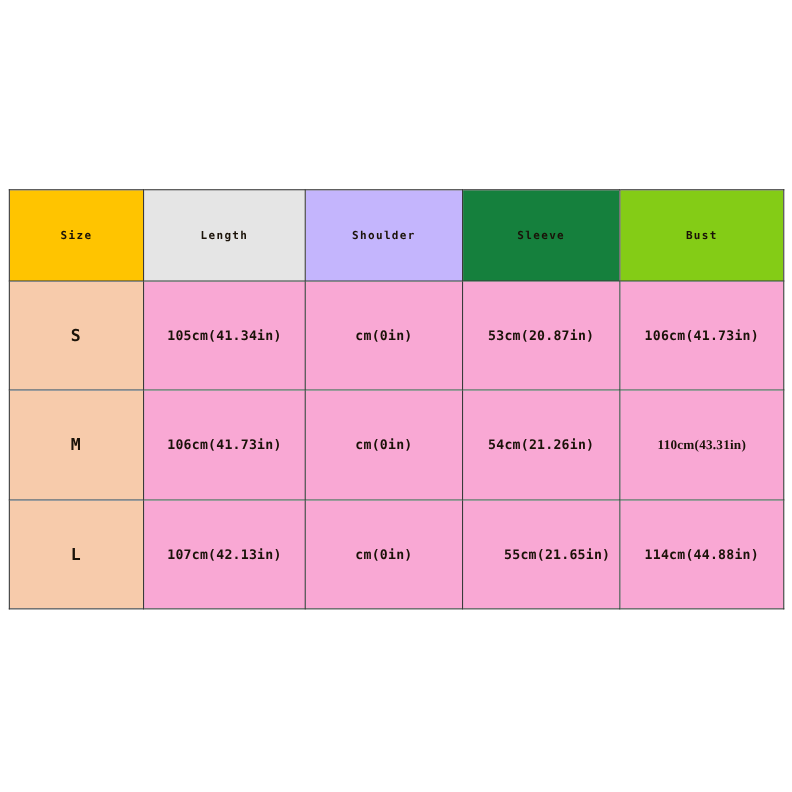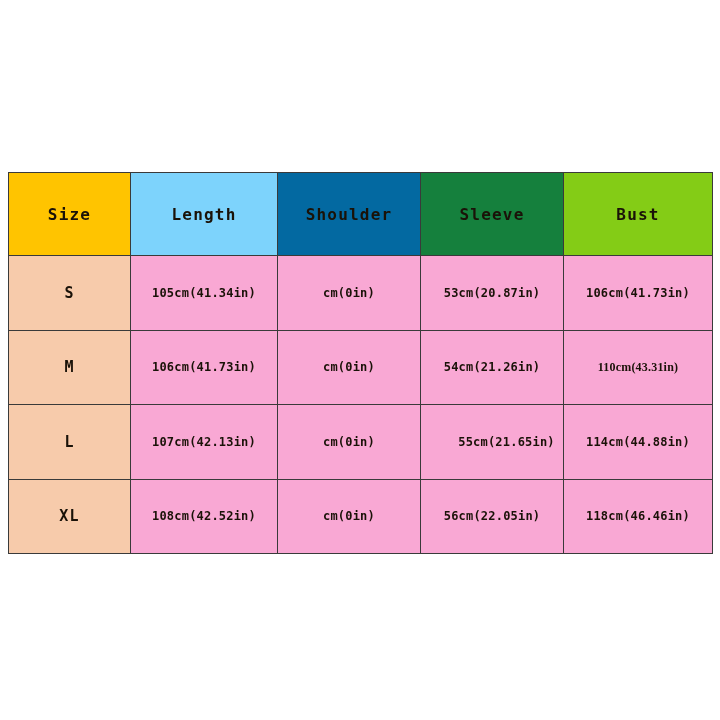--- a/index.html
+++ b/index.html
@@ -45,21 +45,21 @@
   col.c-size     { width: 122px; }
   col.c-length   { width: 147px; }
   col.c-shoulder { width: 143px; }
   col.c-sleeve   { width: 143px; }
   col.c-bust     { width: 149px; }
 
   thead tr { height: 83px; }
   tbody tr { height: 74.5px; }
 
   th {
-    font-size: 16px;
+    font-size: 10px;
     letter-spacing: 1.2px;
   }
 
   td.size-cell {
     font-size: 15px;
     letter-spacing: 1.2px;
   }
 
   td.value-cell {
     font-size: 12px;
@@ -75,22 +75,22 @@
     <colgroup>
       <col class="c-size">
       <col class="c-length">
       <col class="c-shoulder">
       <col class="c-sleeve">
       <col class="c-bust">
     </colgroup>
     <thead>
       <tr>
         <th style="background: rgb(255, 196, 0); border-color: rgb(58, 58, 58); color: rgb(26, 18, 8);">Size</th>
-        <th style="background: #7dd3fc; border-color: rgb(58, 58, 58); color: rgb(26, 18, 8);">Length</th>
-        <th style="background: #0369a1; border-color: rgb(58, 58, 58); color: rgb(26, 18, 8);">Shoulder</th>
+        <th style="background: #e5e5e5; border-color: rgb(58, 58, 58); color: rgb(26, 18, 8);">Length</th>
+        <th style="background: #c4b5fd; border-color: rgb(58, 58, 58); color: rgb(26, 18, 8);">Shoulder</th>
         <th style="background: #15803d; border-color: rgb(58, 58, 58); color: rgb(26, 18, 8);">Sleeve</th>
         <th style="background: #84cc16; border-color: rgb(58, 58, 58); color: rgb(26, 18, 8);">Bust</th>
       </tr>
     </thead>
     <tbody>
       <tr>
         <td class="size-cell" style="background: rgb(247, 203, 171); border-color: rgb(58, 58, 58); color: rgb(26, 18, 8);">S</td>
         <td class="value-cell" style="border-color: rgb(58, 58, 58); color: rgb(26, 18, 8);">105cm(41.34in)</td>
         <td class="value-cell" style="border-color: rgb(58, 58, 58); color: rgb(26, 18, 8);">cm(0in)</td>
         <td class="value-cell" style="border-color: rgb(58, 58, 58); color: rgb(26, 18, 8); margin-left: 44px;">53cm(20.87in)</td>
@@ -103,22 +103,15 @@
         <td class="value-cell" style="border-color: rgb(58, 58, 58); color: rgb(26, 18, 8);">54cm(21.26in)</td>
         <td class="value-cell" style="border-color: rgb(58, 58, 58); color: rgb(26, 18, 8); font-family: Liberation Serif, serif;">110cm(43.31in)</td>
       </tr>
       <tr>
         <td class="size-cell" style="background: rgb(247, 203, 171); border-color: rgb(58, 58, 58); color: rgb(26, 18, 8);">L</td>
         <td class="value-cell" style="border-color: rgb(58, 58, 58); color: rgb(26, 18, 8); margin-left: 16px;">107cm(42.13in)</td>
         <td class="value-cell" style="border-color: rgb(58, 58, 58); color: rgb(26, 18, 8);">cm(0in)</td>
         <td class="value-cell" style="border-color: rgb(58, 58, 58); color: rgb(26, 18, 8); padding-left: 29px;">55cm(21.65in)</td>
         <td class="value-cell" style="border-color: rgb(58, 58, 58); color: rgb(26, 18, 8);">114cm(44.88in)</td>
       </tr>
-      <tr>
-        <td class="size-cell" style="background: rgb(247, 203, 171); border-color: rgb(58, 58, 58); color: rgb(26, 18, 8);">XL</td>
-        <td class="value-cell" style="border-color: rgb(58, 58, 58); color: rgb(26, 18, 8);">108cm(42.52in)</td>
-        <td class="value-cell" style="border-color: rgb(58, 58, 58); color: rgb(26, 18, 8);">cm(0in)</td>
-        <td class="value-cell" style="border-color: rgb(58, 58, 58); color: rgb(26, 18, 8);">56cm(22.05in)</td>
-        <td class="value-cell" style="border-color: rgb(58, 58, 58); color: rgb(26, 18, 8);">118cm(46.46in)</td>
-      </tr>
     </tbody>
   </table>
 </div>
 
 </body></html>

